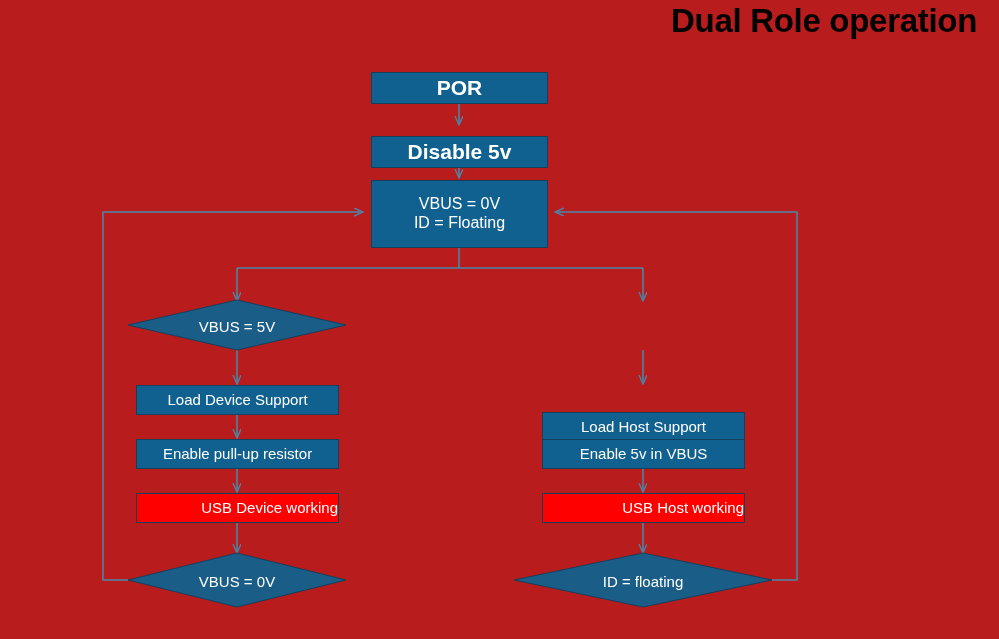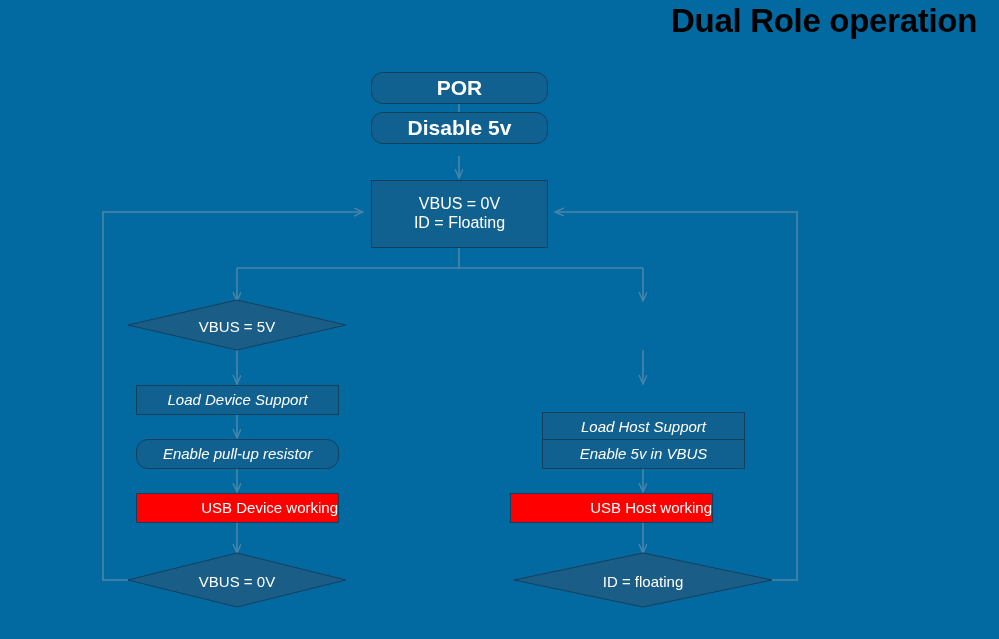--- a/index.html
+++ b/index.html
@@ -7,21 +7,21 @@
     padding: 0;
     background: #ffffff;
   }
   body {
     font-family: "Liberation Sans", sans-serif;
   }
   #canvas {
     position: relative;
     width: 999px;
     height: 639px;
-    background: #0369a1;
+    background: #b91c1c;
     overflow: hidden;
   }
   #title {
     position: absolute;
     right: 22px;
     top: 2px;
     font-size: 33px;
     font-weight: bold;
     color: #000000;
     letter-spacing: -0.3px;
@@ -44,30 +44,29 @@
     color: #ffffff;
     line-height: 1.18;
   }
   .rect {
     background: #10618f;
     border: 1px solid #14405e;
   }
   .rect-round {
     background: #10618f;
     border: 1px solid #14405e;
-    border-radius: 12px;
+    border-radius: 0;
     font-weight: bold;
     font-size: 21px;
   }
   .rect-plain {
     font-size: 16px;
   }
   .rect-small {
     font-size: 15px;
-    font-style: italic;
   }
   .red {
     background: #ff0000;
     border: 1px solid #14405e;
     color: #ffffff;
     font-size: 15px;
     justify-content: flex-end;
   }
   .diamond-wrap {
     position: absolute;
@@ -122,58 +121,58 @@
       <line x1="643" y1="523" x2="643" y2="552" marker-end="url(#arrow)"></line>
       <polyline points="128,580 103,580 103,212 362,212" marker-end="url(#arrow)"></polyline>
       <polyline points="771,580 797,580 797,212 556,212" marker-end="url(#arrow)"></polyline>
     </g>
   </svg>
 
   <div class="node rect-round" style="left:371px; top:72px; width:177px; height:32px;">
     <span>POR</span>
   </div>
 
-  <div class="node rect-round" style="left:371px; top:112px; width:177px; height:32px;">
+  <div class="node rect-round" style="left:371px; top:136px; width:177px; height:32px;">
     <span>Disable 5v</span>
   </div>
 
   <div class="node rect rect-plain" style="left:371px; top:180px; width:177px; height:68px; flex-direction:column;">
     <span>VBUS = 0V</span>
     <span>ID = Floating</span>
   </div>
 
   <div class="diamond-wrap" style="left:128px; top:300px; width:218px; height:50px;">
     <svg width="218" height="50" viewBox="0 0 218 50" preserveAspectRatio="none">
       <polygon points="109,0 218,25 109,50 0,25" fill="#1a5e87" stroke="#14405e" stroke-width="1"></polygon>
     </svg>
     <div class="diamond-label">VBUS = 5V</div>
   </div>
 
 
   <div class="node rect rect-small" style="left:136px; top:385px; width:203px; height:30px;">
     <span>Load Device Support</span>
   </div>
 
-  <div class="node rect rect-small" style="left:136px; top:439px; width:203px; height:30px;border-radius:12px;">
+  <div class="node rect rect-small" style="left:136px; top:439px; width:203px; height:30px;">
     <span>Enable pull-up resistor</span>
   </div>
 
   <div class="node red" style="left:136px; top:493px; width:203px; height:30px;">
     <span>USB Device working</span>
   </div>
 
   <div class="node rect rect-small" style="left:542px; top:385px; width:203px; height:30px;margin-top:27px;">
     <span>Load Host Support</span>
   </div>
 
   <div class="node rect rect-small" style="left:542px; top:439px; width:203px; height:30px;">
     <span>Enable 5v in VBUS</span>
   </div>
 
-  <div class="node red" style="left:510px; top:493px; width:203px; height:30px;">
+  <div class="node red" style="left:542px; top:493px; width:203px; height:30px;">
     <span>USB Host working</span>
   </div>
 
   <div class="diamond-wrap" style="left:128px; top:553px; width:218px; height:54px;">
     <svg width="218" height="54" viewBox="0 0 218 54" preserveAspectRatio="none">
       <polygon points="109,0 218,27 109,54 0,27" fill="#1a5e87" stroke="#14405e" stroke-width="1"></polygon>
     </svg>
     <div class="diamond-label">VBUS = 0V</div>
   </div>
 

